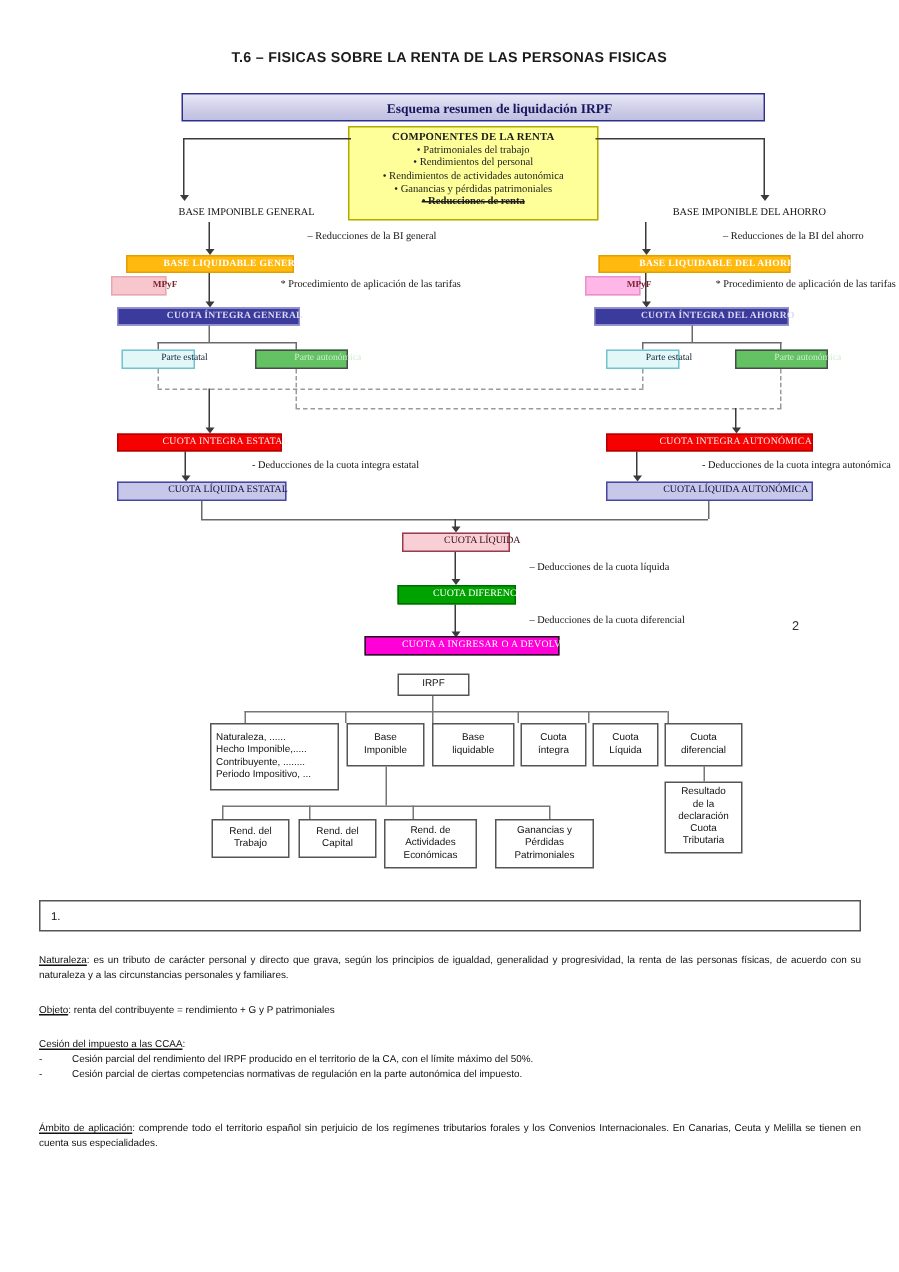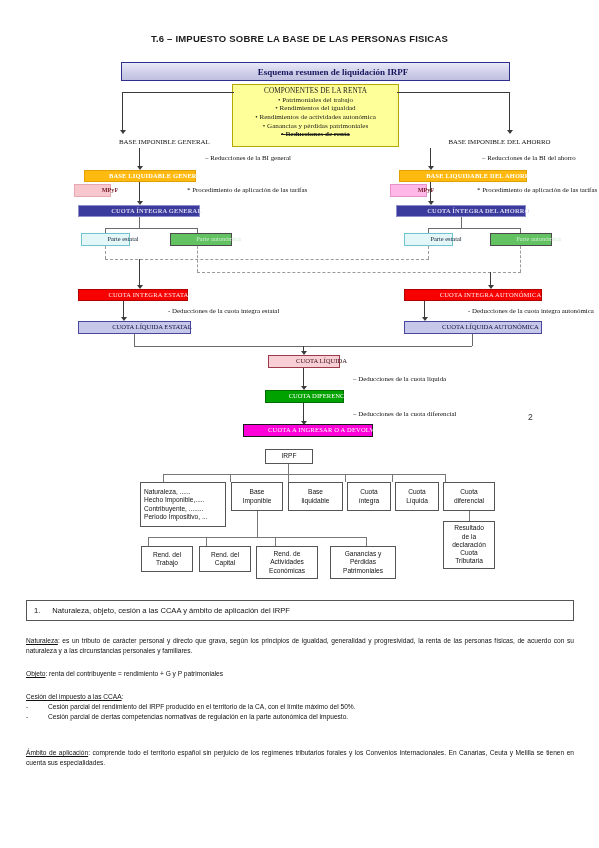--- a/index.html
+++ b/index.html
@@ -28,21 +28,21 @@
     font-family:"Liberation Serif",serif;font-weight:700;font-size:9px;color:#16165e;
   }
 
   
   .comp-box{
     left:232px;top:84px;width:167px;height:63px;
     background:#ffff99;border:1.1px solid #b3a900;
     font-family:"Liberation Serif",serif;font-size:7.1px;color:#1c1c1c;
     padding:2px 4px 0 4px;text-align:center;line-height:1.22;
   }
-  .comp-box .ttl{font-weight:400;font-size:7.2px;letter-spacing:.1px;}
+  .comp-box .ttl{font-weight:700;font-size:7.2px;letter-spacing:.1px;}
   .comp-box .li{white-space:nowrap;}
   .comp-box .li::before{content:"• ";}
   .comp-box .strike{text-decoration:line-through;font-weight:700;}
 
   
   .lbl{
     font-family:"Liberation Serif",serif;font-size:6.9px;color:#111;
     white-space:nowrap;
   }
   .bi-box{
@@ -142,28 +142,28 @@
   }
   .u{text-decoration:underline;}
   .dash-item{display:flex;gap:0;}
   .dash-item .d{width:22px;flex:0 0 22px;}
 </style>
 </head>
 <body>
 
 <div class="page">
 
-  <div class="doc-title">T.6 – IMPUESTO SOBRE LA BASE DE LAS PERSONAS FISICAS</div>
+  <div class="doc-title">T.6 – FISICAS SOBRE LA RENTA DE LAS PERSONAS FISICAS</div>
 
   <div class="abs hdr-bar">Esquema resumen  de liquidación IRPF</div>
 
   <div class="abs comp-box">
     <div class="ttl">COMPONENTES DE LA RENTA</div>
     <div class="li">Patrimoniales del trabajo</div>
-    <div class="li">Rendimientos del igualdad</div>
+    <div class="li">Rendimientos del personal</div>
     <div class="li">Rendimientos de actividades autonómica</div>
     <div class="li">Ganancias y pérdidas patrimoniales</div>
     <div class="li strike">Reducciones de renta</div>
   </div>
 
   <div class="ln-h-dk" style="left:122px;top:92px;width:112px;"></div>
   <div class="ln-v-dk" style="left:122px;top:92px;height:40px;"></div>
   <div class="arw" style="left:119.5px;top:130px;"></div>
 
   <div class="ln-h-dk" style="left:397px;top:92px;width:113px;"></div>
@@ -306,21 +306,20 @@
 
   <div class="tline-v" style="left:469px;top:511px;height:10px;"></div>
   <div class="tbox" style="left:443px;top:521px;width:52px;height:48px;white-space:pre-line;">Resultado
 de la
 declaración
 Cuota
 Tributaria</div>
 
   <div class="sec-head">
     <span class="num">1.</span>
-    <span>Naturaleza, objeto, cesión a las CCAA y ámbito de aplicación del IRPF</span>
   </div>
 
   <div class="body-txt" style="left:26px;top:636px;width:548px;">
     <span class="u">Naturaleza</span><span>: es un tributo de carácter personal y directo que grava, según los principios de igualdad, generalidad y progresividad, la renta de las personas físicas, de acuerdo con su naturaleza y a las circunstancias personales y familiares.</span>
   </div>
 
   <div class="body-txt" style="left:26px;top:669px;width:548px;">
     <span class="u">Objeto</span><span>: renta del contribuyente = rendimiento + G y P patrimoniales</span>
   </div>
 

